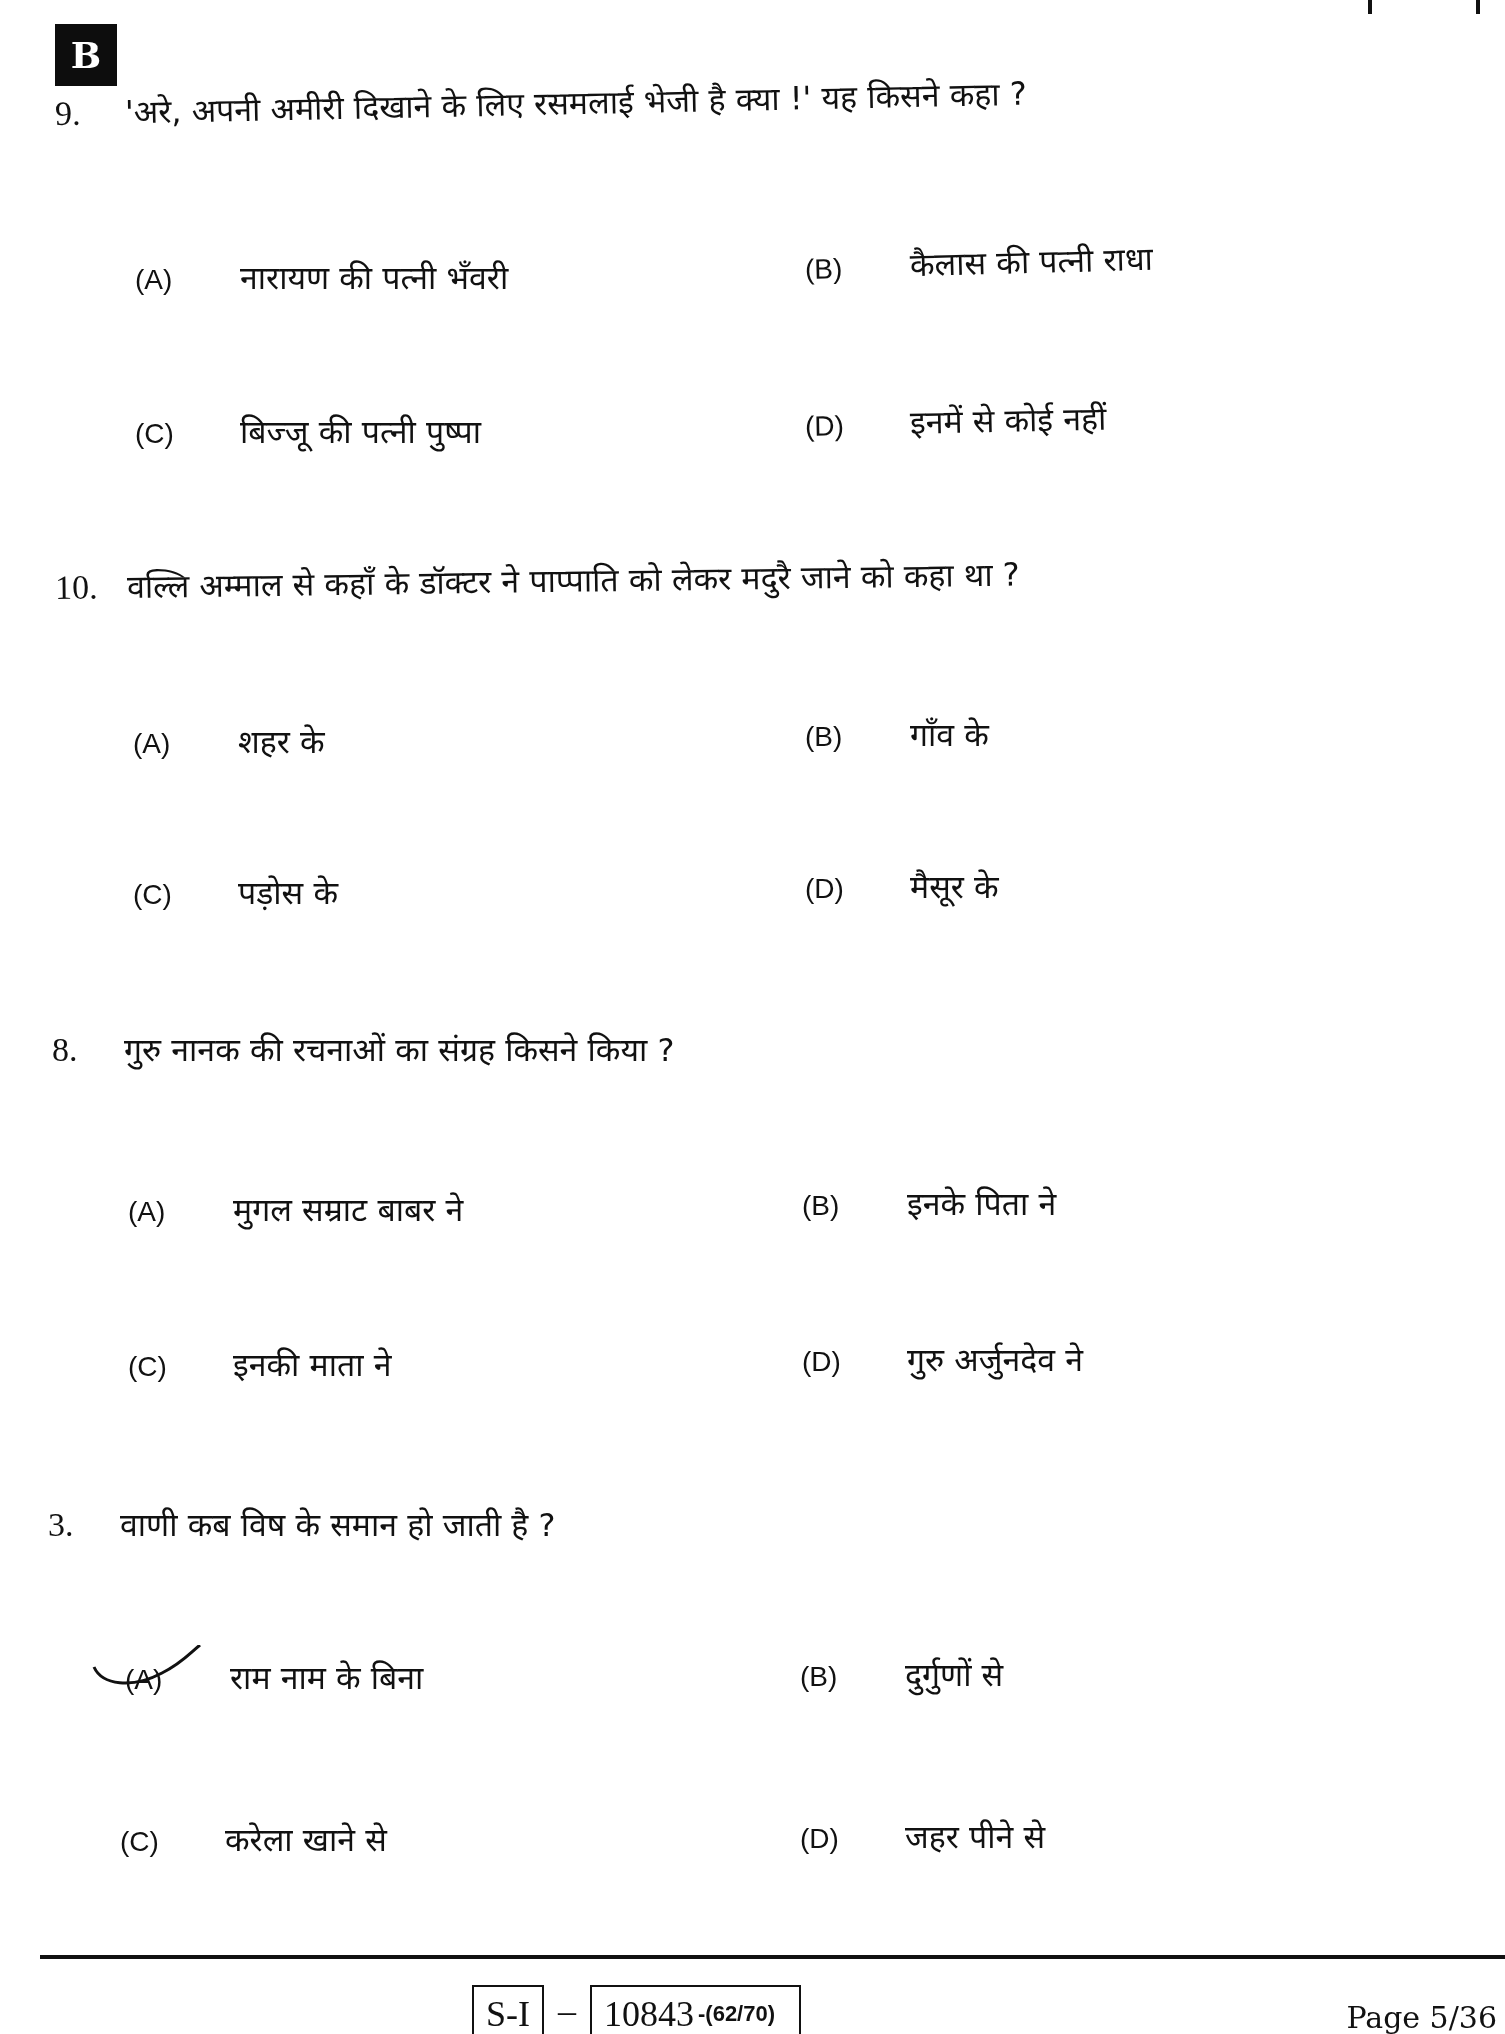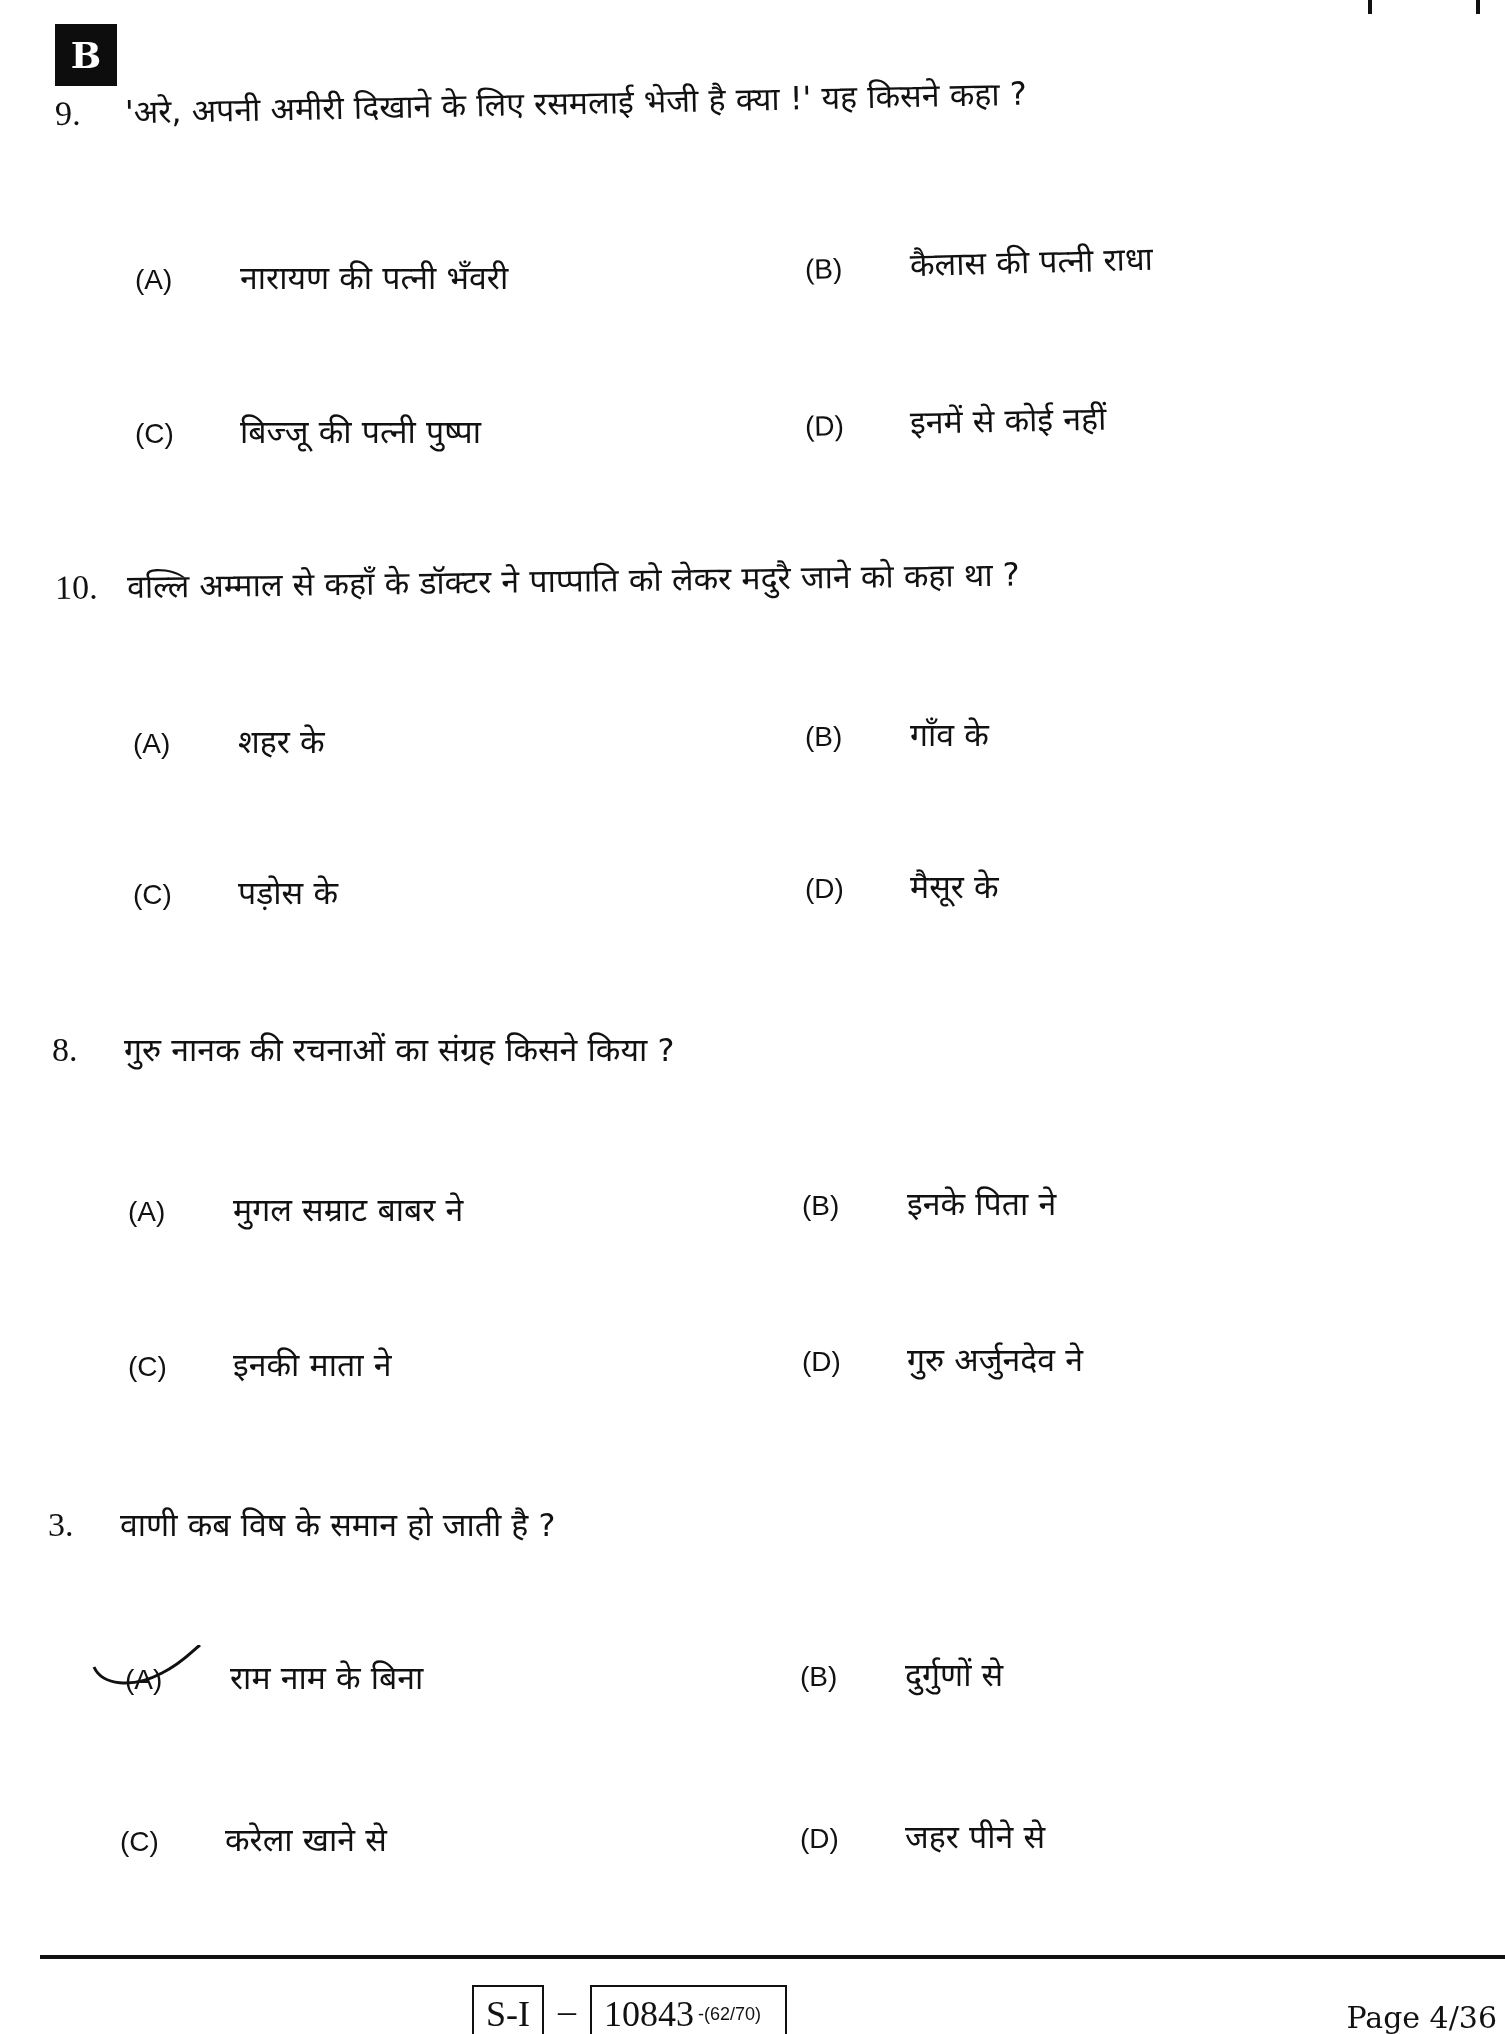--- a/index.html
+++ b/index.html
@@ -40,21 +40,21 @@
     .footer-code {
       position: absolute; top: 1985px; left: 472px; display: flex; align-items: stretch; height: 52px;
     }
     .footer-box {
       border: 2px solid #111; border-bottom: none; padding: 4px 12px 0 12px;
       font-family: "Liberation Serif", serif; font-size: 36px; display: flex; align-items: center;
     }
     .footer-dash {
       font-family: "Liberation Serif", serif; font-size: 36px; padding: 0 14px; display: flex; align-items: center;
     }
-    .footer-sub { font-family: "Liberation Sans", sans-serif; font-weight: normal; font-size: 18px; margin-left: 4px; }
+    .footer-sub { font-family: "Liberation Sans", sans-serif; font-weight: bold; font-size: 22px; margin-left: 4px; }
     .page-num {
       position: absolute; right: 8px; top: 2000px; font-family: "DejaVu Serif", serif; font-size: 30px;
     }
     .tick-mark {
       position: absolute; left: 92px; top: 1645px; width: 150px; height: 50px;
     }
   </style>
 </head>
 <body>
 
@@ -151,13 +151,13 @@
 <div class="footer-code">
   <div class="footer-box">
     <span>S-I</span>
   </div>
   <div class="footer-dash">–</div>
   <div class="footer-box" style="padding-right:24px;">
     <span>10843</span>
       <span class="footer-sub">-(62/70)</span>
   </div>
 </div>
-<div class="page-num">Page 4/36</div>
+<div class="page-num">Page 5/36</div>
 
 </body></html>

